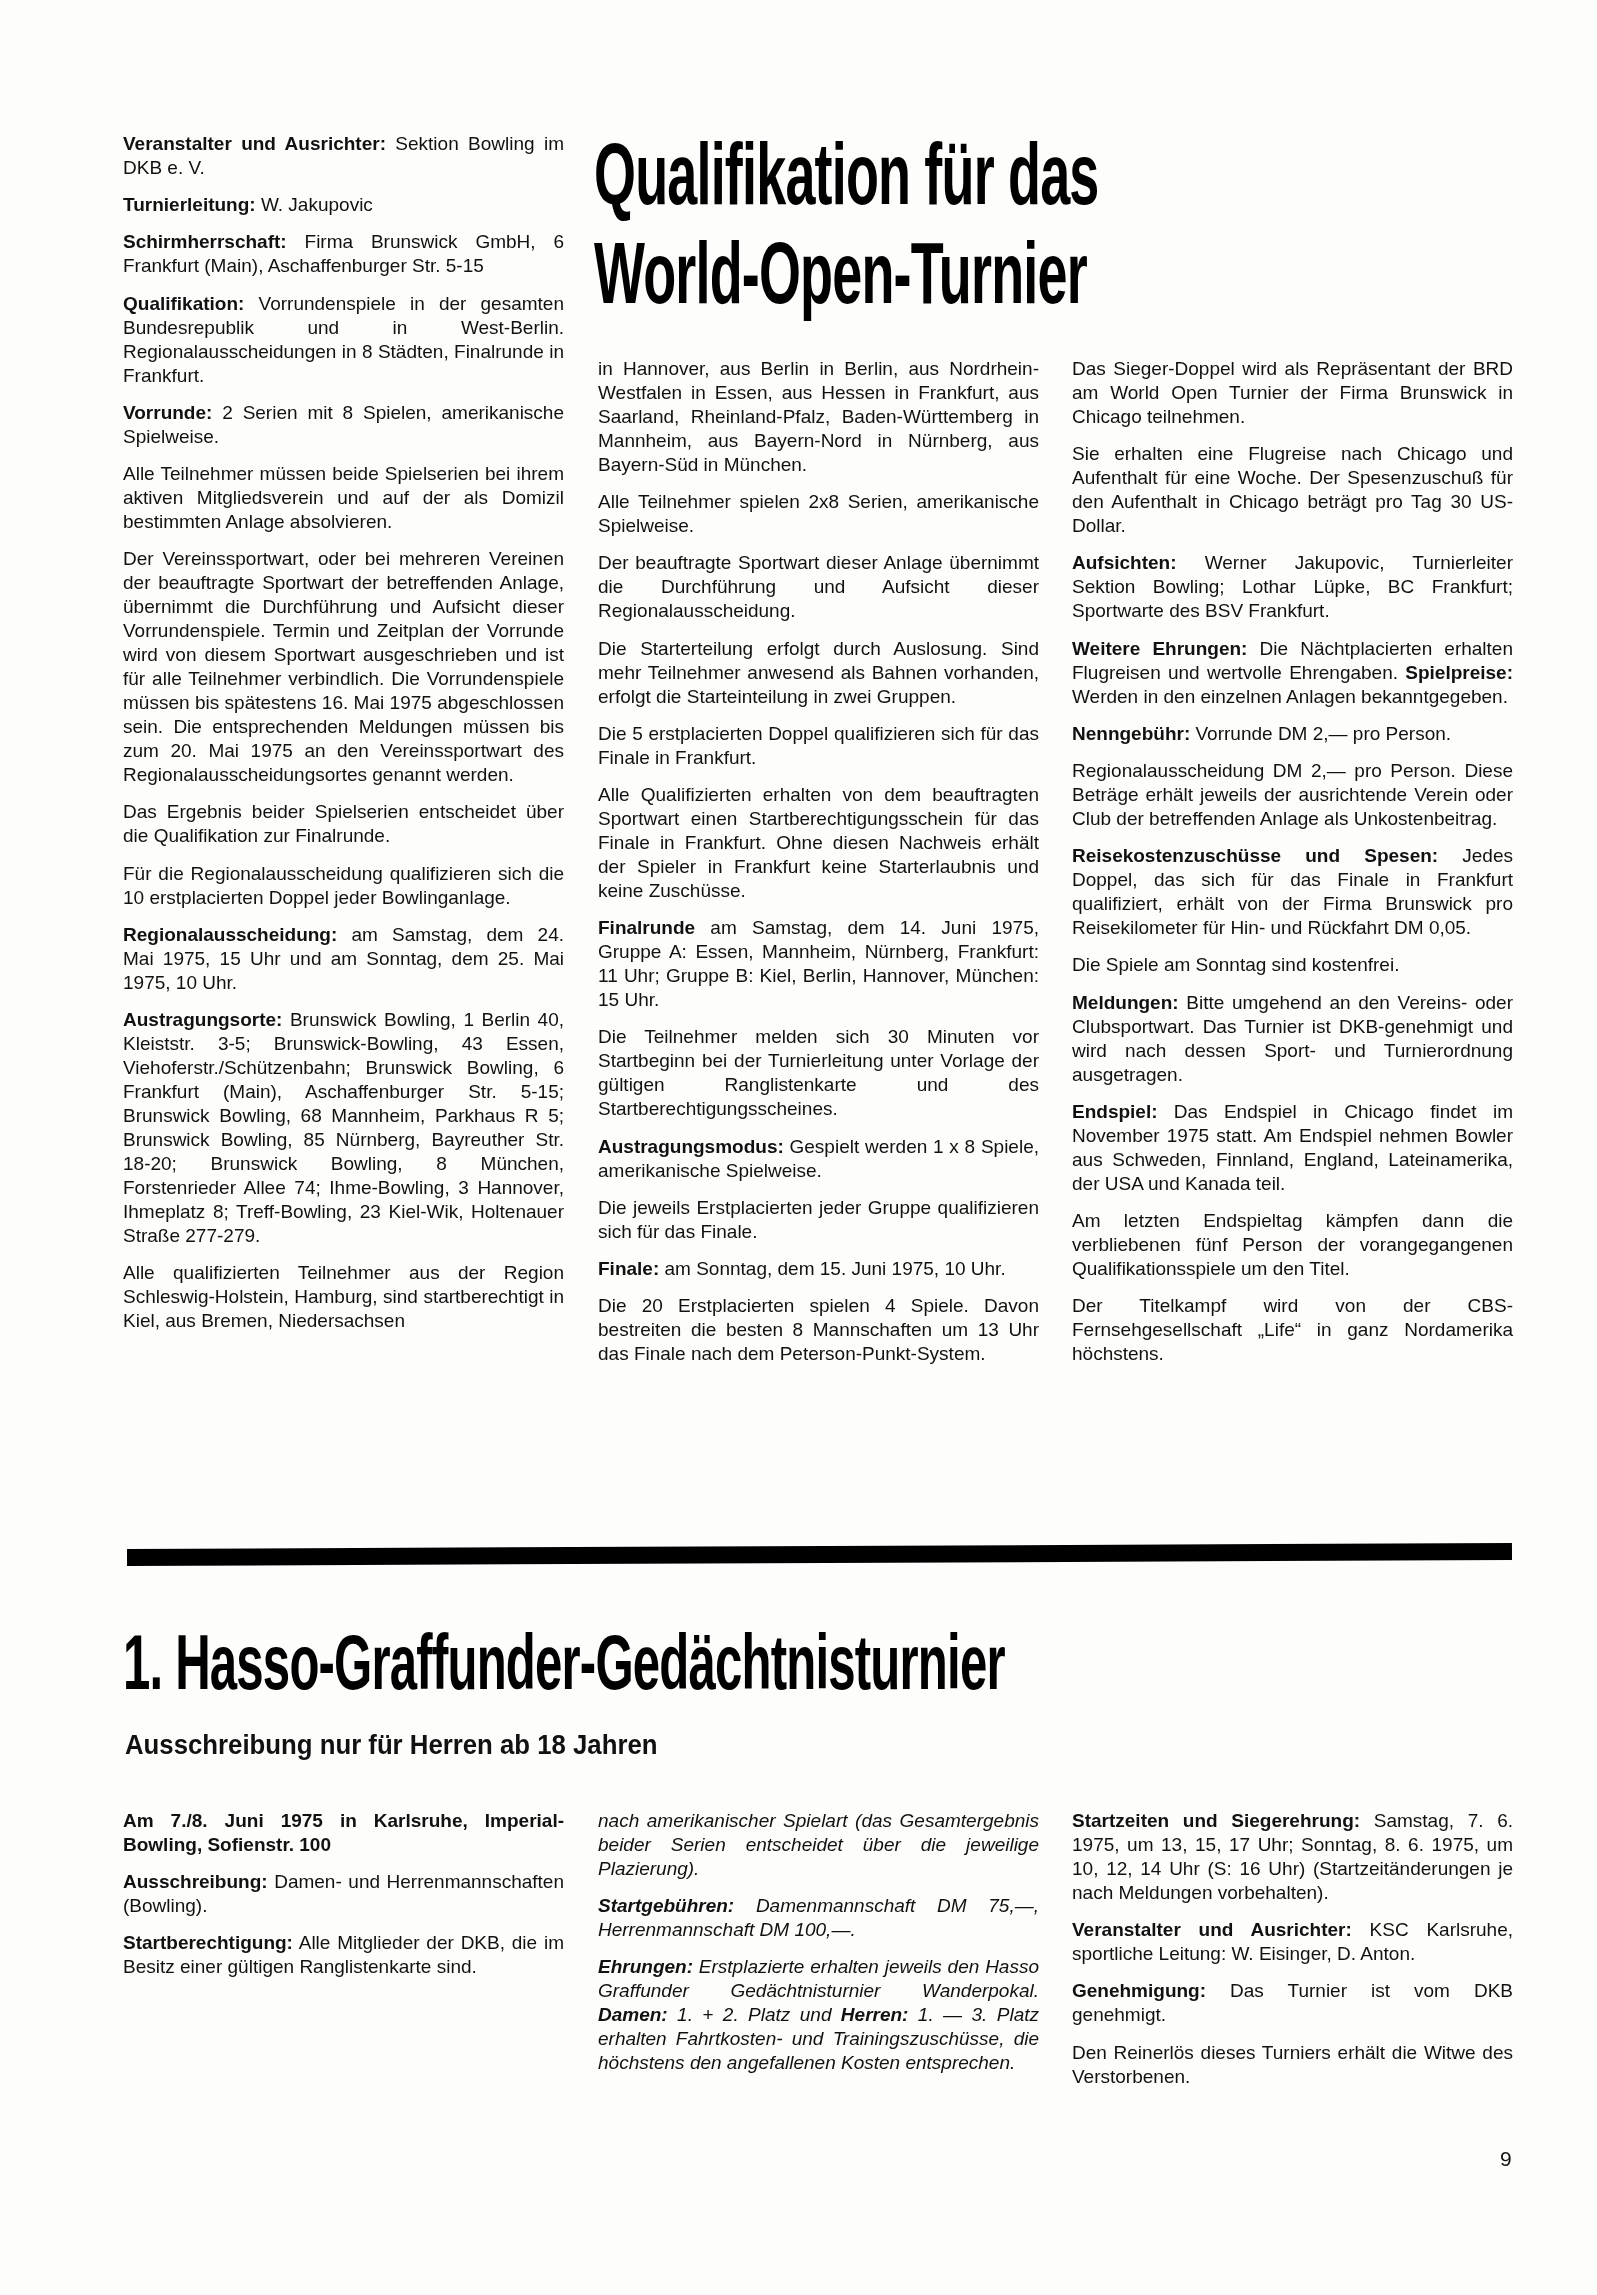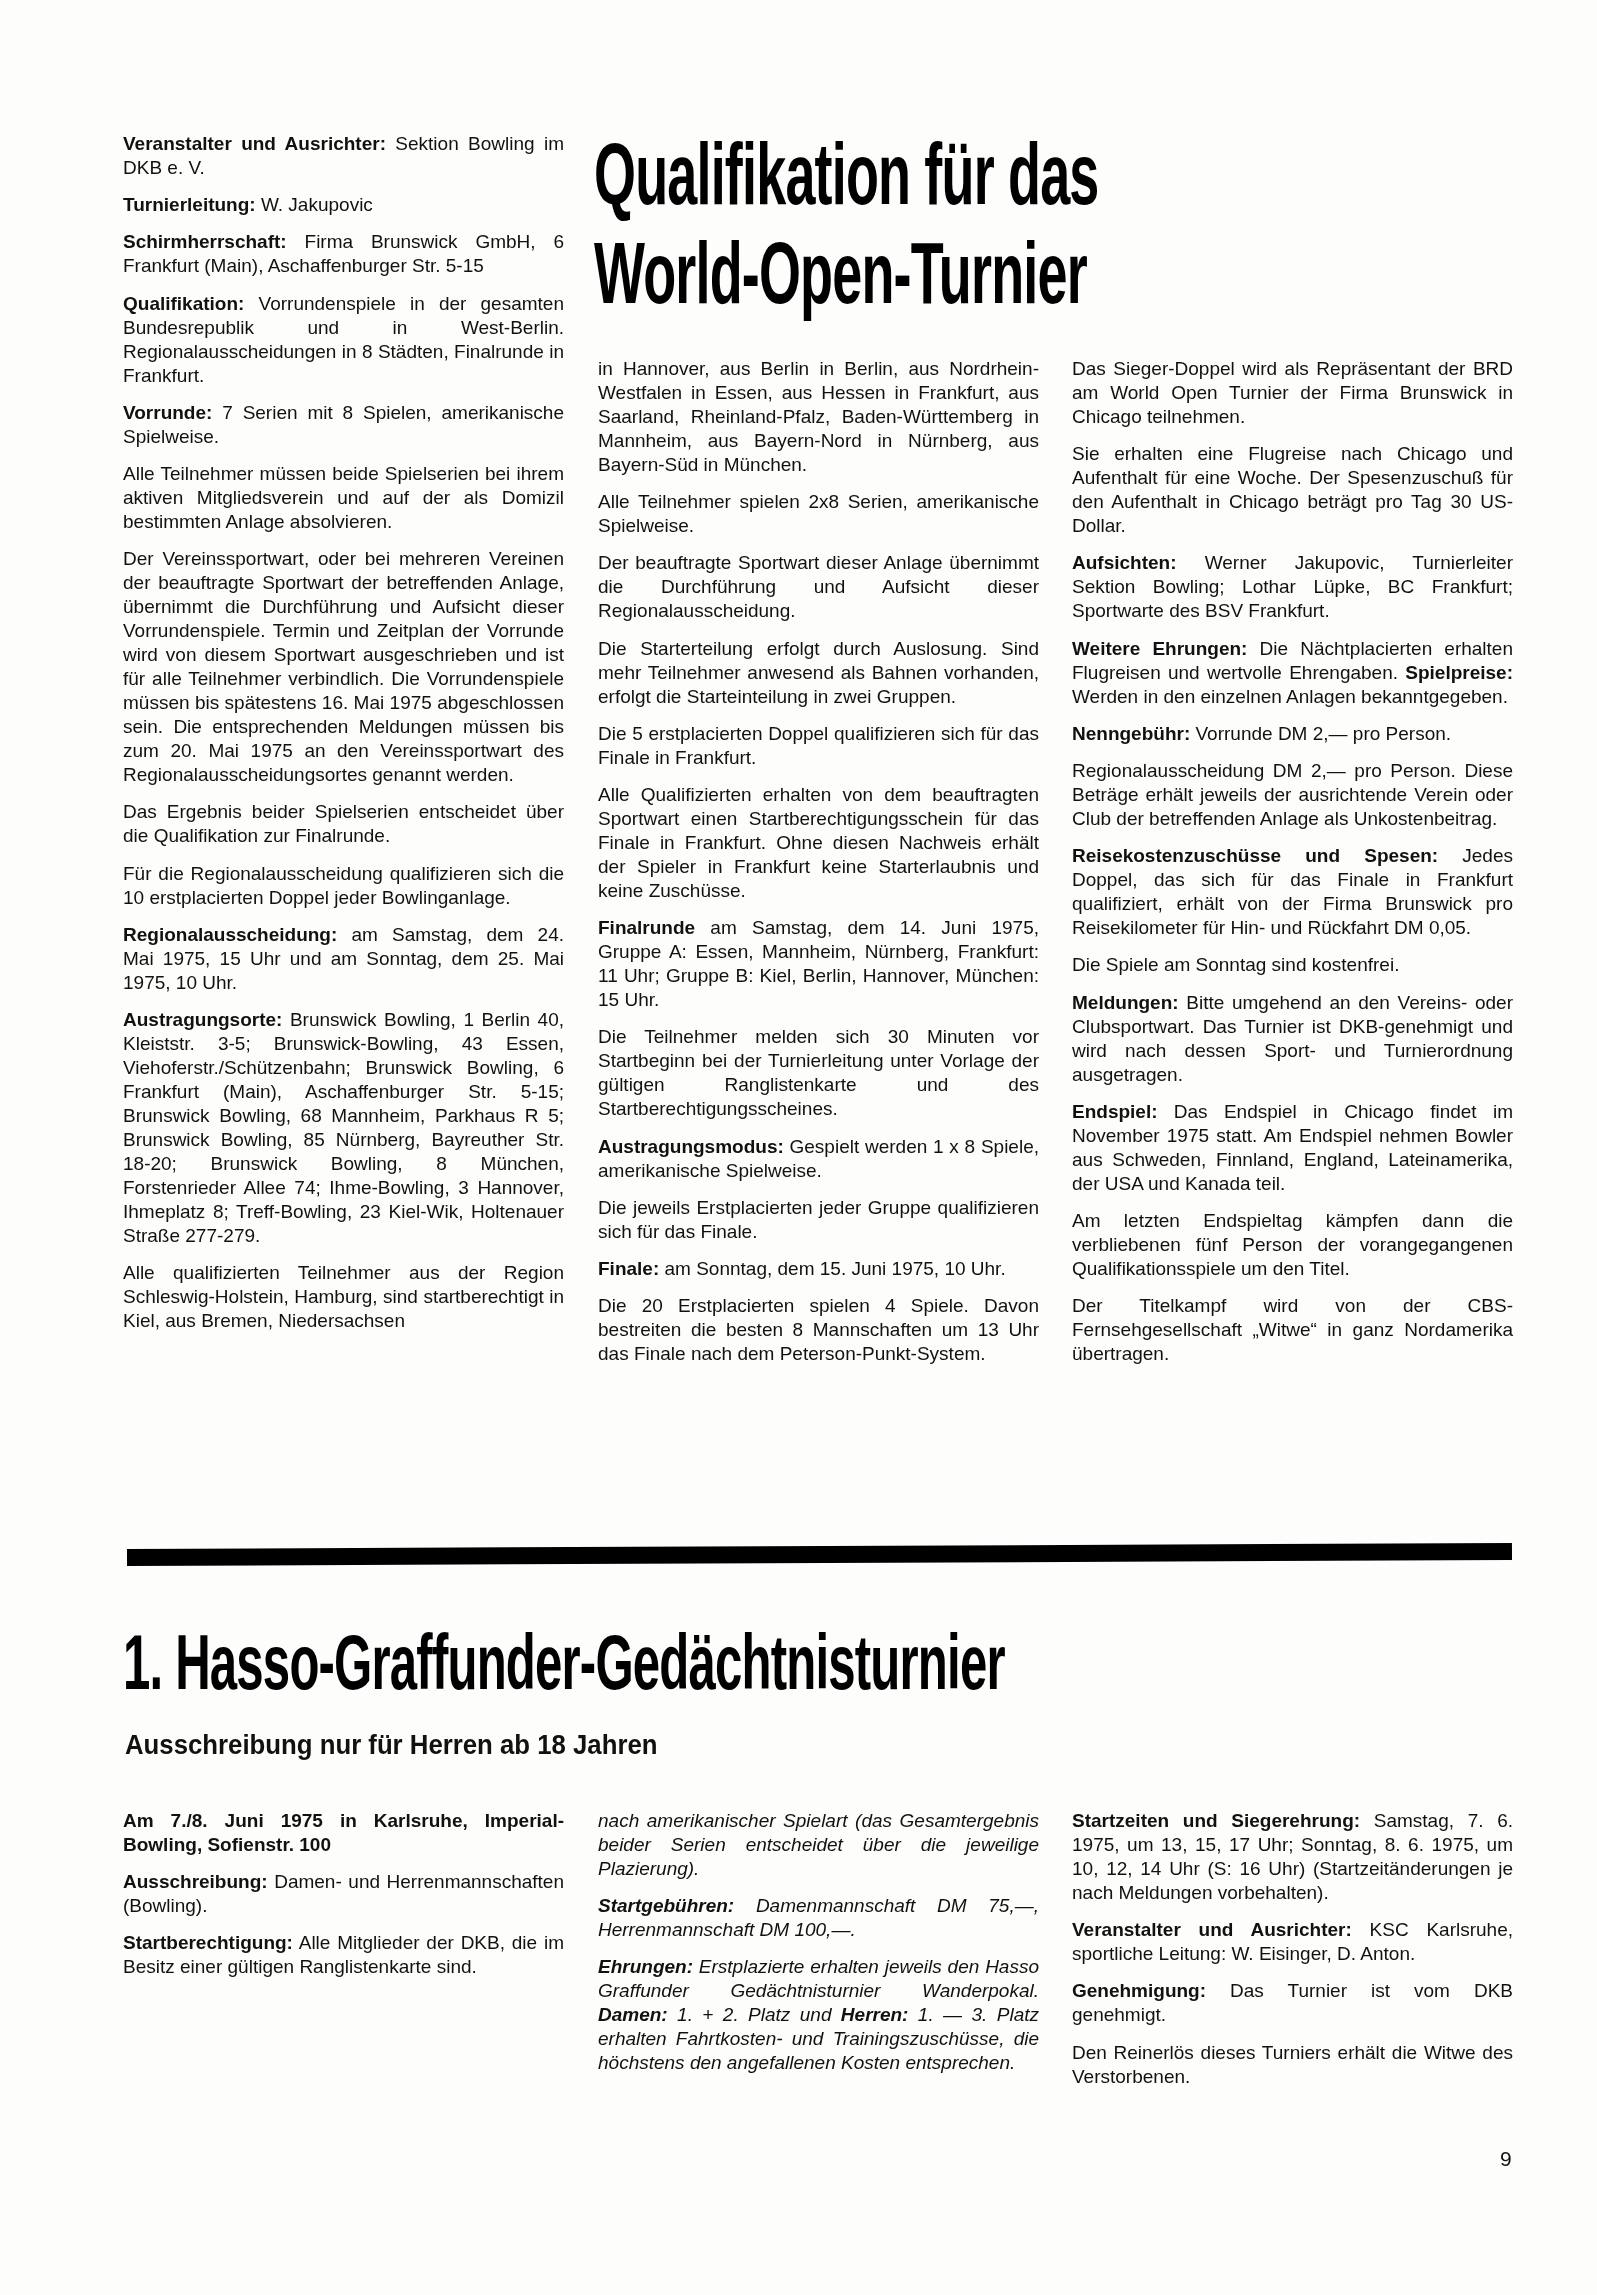--- a/index.html
+++ b/index.html
@@ -23,21 +23,21 @@
   <div class="headline h1a">
     <div>Qualifikation für das</div>
     <div>World-Open-Turnier</div>
   </div>
 
   <div class="col" id="a1c1" style="left:123px; top:132px; width:441px;">
       <p><b>Veranstalter und Ausrichter:</b><span> Sektion Bowling im DKB e. V.</span></p>
       <p><b>Turnierleitung:</b><span> W. Jakupovic</span></p>
       <p><b>Schirmherrschaft:</b><span> Firma Brunswick GmbH, 6 Frankfurt (Main), Aschaffenburger Str. 5-15</span></p>
       <p><b>Qualifikation:</b><span> Vorrundenspiele in der gesamten Bundesrepublik und in West-Berlin. Regionalausscheidungen in 8 Städten, Finalrunde in Frankfurt.</span></p>
-      <p><b>Vorrunde:</b><span> 7 Serien mit 8 Spielen, amerikanische Spielweise.</span></p>
+      <p><b>Vorrunde:</b><span> 2 Serien mit 8 Spielen, amerikanische Spielweise.</span></p>
       <p><span>Alle Teilnehmer müssen beide Spielserien bei ihrem aktiven Mitgliedsverein und auf der als Domizil bestimmten Anlage absolvieren.</span></p>
       <p><span>Der Vereinssportwart, oder bei mehreren Vereinen der beauftragte Sportwart der betreffenden Anlage, übernimmt die Durchführung und Aufsicht dieser Vorrundenspiele. Termin und Zeitplan der Vorrunde wird von diesem Sportwart ausgeschrieben und ist für alle Teilnehmer verbindlich. Die Vorrundenspiele müssen bis spätestens 16. Mai 1975 abgeschlossen sein. Die entsprechenden Meldungen müssen bis zum 20. Mai 1975 an den Vereinssportwart des Regionalausscheidungsortes genannt werden.</span></p>
       <p><span>Das Ergebnis beider Spielserien entscheidet über die Qualifikation zur Finalrunde.</span></p>
       <p><span>Für die Regionalausscheidung qualifizieren sich die 10 erstplacierten Doppel jeder Bowlinganlage.</span></p>
       <p><b>Regionalausscheidung:</b><span> am Samstag, dem 24. Mai 1975, 15 Uhr und am Sonntag, dem 25. Mai 1975, 10 Uhr.</span></p>
       <p><b>Austragungsorte:</b><span> Brunswick Bowling, 1 Berlin 40, Kleiststr. 3-5; Brunswick-Bowling, 43 Essen, Viehoferstr./Schützenbahn; Brunswick Bowling, 6 Frankfurt (Main), Aschaffenburger Str. 5-15; Brunswick Bowling, 68 Mannheim, Parkhaus R 5; Brunswick Bowling, 85 Nürnberg, Bayreuther Str. 18-20; Brunswick Bowling, 8 München, Forstenrieder Allee 74; Ihme-Bowling, 3 Hannover, Ihmeplatz 8; Treff-Bowling, 23 Kiel-Wik, Holtenauer Straße 277-279.</span></p>
       <p><span>Alle qualifizierten Teilnehmer aus der Region Schleswig-Holstein, Hamburg, sind startberechtigt in Kiel, aus Bremen, Niedersachsen</span></p>
     </div>
   <div class="col" id="a1c2" style="left:598px; top:357px; width:441px;">
       <p><span>in Hannover, aus Berlin in Berlin, aus Nordrhein-Westfalen in Essen, aus Hessen in Frankfurt, aus Saarland, Rheinland-Pfalz, Baden-Württemberg in Mannheim, aus Bayern-Nord in Nürnberg, aus Bayern-Süd in München.</span></p>
@@ -58,21 +58,21 @@
       <p><span>Sie erhalten eine Flugreise nach Chicago und Aufenthalt für eine Woche. Der Spesenzuschuß für den Aufenthalt in Chicago beträgt pro Tag 30 US-Dollar.</span></p>
       <p><b>Aufsichten:</b><span> Werner Jakupovic, Turnierleiter Sektion Bowling; Lothar Lüpke, BC Frankfurt; Sportwarte des BSV Frankfurt.</span></p>
       <p><b>Weitere Ehrungen:</b><span> Die Nächtplacierten erhalten Flugreisen und wertvolle Ehrengaben. </span><b>Spielpreise:</b><span> Werden in den einzelnen Anlagen bekanntgegeben.</span></p>
       <p><b>Nenngebühr:</b><span> Vorrunde DM 2,— pro Person.</span></p>
       <p><span>Regionalausscheidung DM 2,— pro Person. Diese Beträge erhält jeweils der ausrichtende Verein oder Club der betreffenden Anlage als Unkostenbeitrag.</span></p>
       <p><b>Reisekostenzuschüsse und Spesen:</b><span> Jedes Doppel, das sich für das Finale in Frankfurt qualifiziert, erhält von der Firma Brunswick pro Reisekilometer für Hin- und Rückfahrt DM 0,05.</span></p>
       <p><span>Die Spiele am Sonntag sind kostenfrei.</span></p>
       <p><b>Meldungen:</b><span> Bitte umgehend an den Vereins- oder Clubsportwart. Das Turnier ist DKB-genehmigt und wird nach dessen Sport- und Turnierordnung ausgetragen.</span></p>
       <p><b>Endspiel:</b><span> Das Endspiel in Chicago findet im November 1975 statt. Am Endspiel nehmen Bowler aus Schweden, Finnland, England, Lateinamerika, der USA und Kanada teil.</span></p>
       <p><span>Am letzten Endspieltag kämpfen dann die verbliebenen fünf Person der vorangegangenen Qualifikationsspiele um den Titel.</span></p>
-      <p><span>Der Titelkampf wird von der CBS-Fernsehgesellschaft „Witwe“ in ganz Nordamerika übertragen.</span></p>
+      <p><span>Der Titelkampf wird von der CBS-Fernsehgesellschaft „Life“ in ganz Nordamerika höchstens.</span></p>
     </div>
 
   <div class="rule" style="left:127px; top:1546px; width:1385px; height:17px; transform: rotate(-0.25deg);"></div>
 
   <div class="headline h2">1. Hasso-Graffunder-Gedächtnisturnier</div>
   <div class="sub">Ausschreibung nur für Herren ab 18 Jahren</div>
 
   <div class="col" id="a2c1" style="left:123px; top:1809px; width:441px;">
       <p><b>Am 7./8. Juni 1975 in Karlsruhe, Imperial-Bowling, Sofienstr. 100</b></p>
       <p><b>Ausschreibung:</b><span> Damen- und Herrenmannschaften (Bowling).</span></p>

